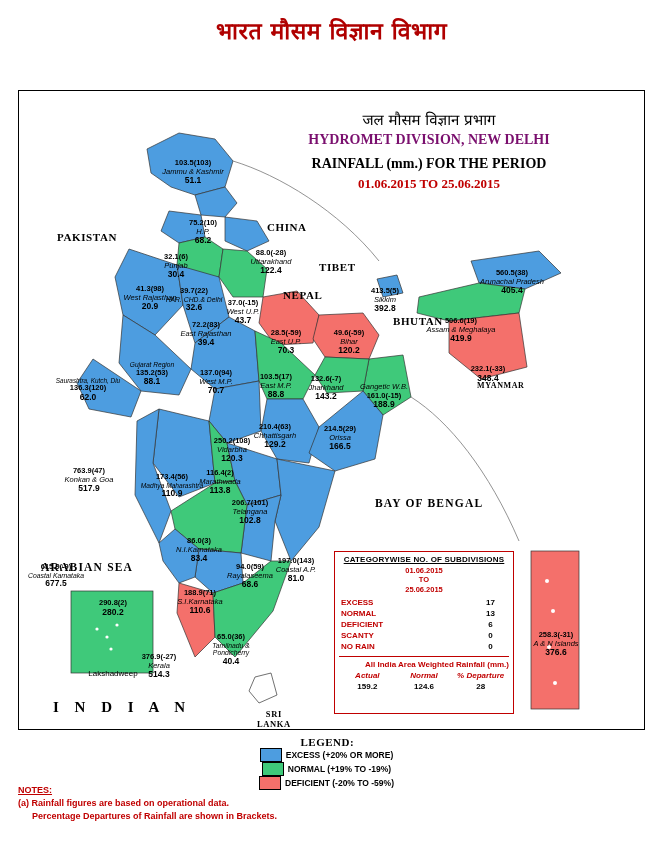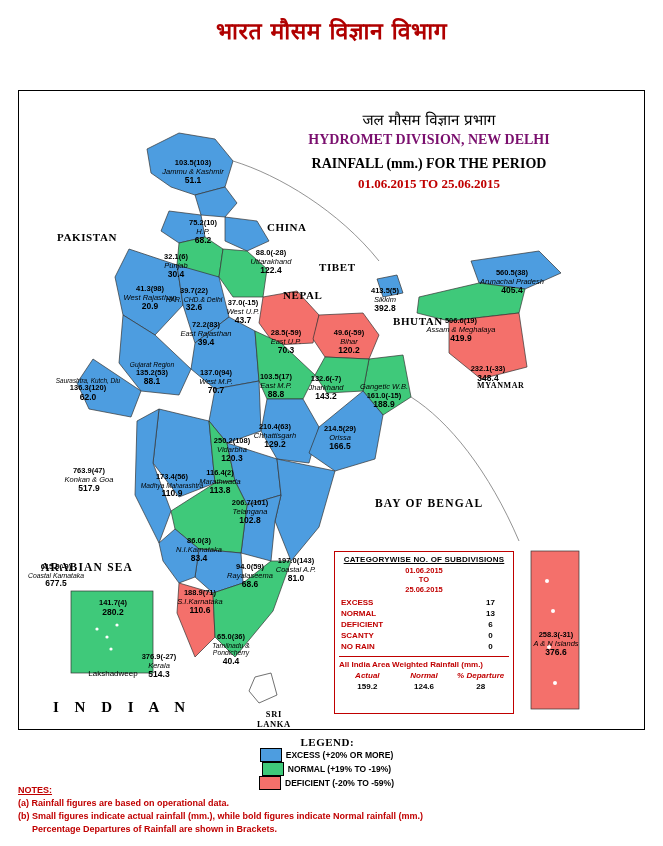--- a/index.html
+++ b/index.html
@@ -21,21 +21,21 @@
   .sea{position:absolute;font-family:"Liberation Serif",serif;font-size:11.5px;font-weight:bold;letter-spacing:1.2px;color:#000;}
   .ocean{position:absolute;font-family:"Liberation Serif",serif;font-size:15px;font-weight:bold;letter-spacing:6px;color:#000;}
 
   
   .cat{position:absolute;left:315px;top:460px;width:180px;border:1px solid #c00000;background:#fff;box-sizing:border-box;padding:3px 4px 22px 4px;}
   .cat-h{font-size:8px;font-weight:bold;text-decoration:underline;text-align:center;color:#000;letter-spacing:0.2px;}
   .cat-d{font-size:7.5px;font-weight:bold;text-align:center;color:#c00000;line-height:1.25;margin-top:2px;}
   .cat table{width:100%;border-collapse:collapse;font-size:8px;margin-top:3px;}
   .cat td{padding:1px 2px;color:#c00000;font-weight:bold;}
   .cat td.v{text-align:center;color:#000;}
-  .aiw{font-size:8px;font-weight:bold;color:#c00000;margin-top:4px;border-top:1px solid #c00000;padding-top:3px;}
+  .aiw{font-size:8px;font-weight:bold;color:#c00000;margin-top:4px;border-top:1px solid #c00000;padding-top:3px;text-align:right;}
   .aiw-row{display:flex;font-size:8px;font-weight:bold;margin-top:2px;}
   .aiw-row div{flex:1;text-align:center;}
   .aiw-lab div{color:#c00000;font-style:italic;}
   .aiw-val div{color:#000;}
 
   
   .legend{position:absolute;left:18px;top:736px;width:627px;}
   .legend-row{display:flex;align-items:center;font-size:8.5px;font-weight:bold;flex-direction:column;}
   .legend-label{font-family:"Liberation Serif",serif;font-size:11px;font-weight:bold;letter-spacing:0.5px;width:62px;}
   .sw{width:20px;height:12px;border:1px solid #000;margin-right:4px;}
@@ -331,21 +331,21 @@
     <span class="b">376.9(-27)</span><br>
     <span class="i">Kerala</span><br>
     <span class="a">514.3</span>
   </div>
   <div class="lbl" style="left:180px;top:542px;width:64px;font-size:6.8px;">
     <span class="b">65.0(36)</span><br>
     <span class="i">Tamilnadu &amp; Pondicherry</span><br>
     <span class="a">40.4</span>
   </div>
   <div class="lbl" style="left:58px;top:508px;width:72px;">
-    <span class="b">141.7(4)</span><br>
+    <span class="b">290.8(2)</span><br>
     <span class="a">280.2</span>
   </div>
   <div class="lbl" style="left:494px;top:540px;width:86px;">
     <span class="b">258.3(-31)</span><br>
     <span class="i">A &amp; N Islands</span><br>
     <span class="a">376.6</span>
   </div>
 
   <div class="cat">
     <div class="cat-h">CATEGORYWISE NO. OF SUBDIVISIONS</div>
@@ -406,15 +406,14 @@
     <div class="litem">
       <div class="sw" style="background:#f4706b"></div>
       <span>DEFICIENT (-20% TO -59%)</span>
     </div>
   </div>
 </div>
 
 <div class="notes">
   <div class="nh">NOTES:</div>
   <div>(a) Rainfall figures are based on operational data.</div>
-  <div>(b) Small figures indicate actual rainfall (mm.), while bold figures indicate Normal rainfall (mm.)</div>
   <div class="ind">Percentage Departures of Rainfall are shown in Brackets.</div>
 </div>
 
 </body></html>

